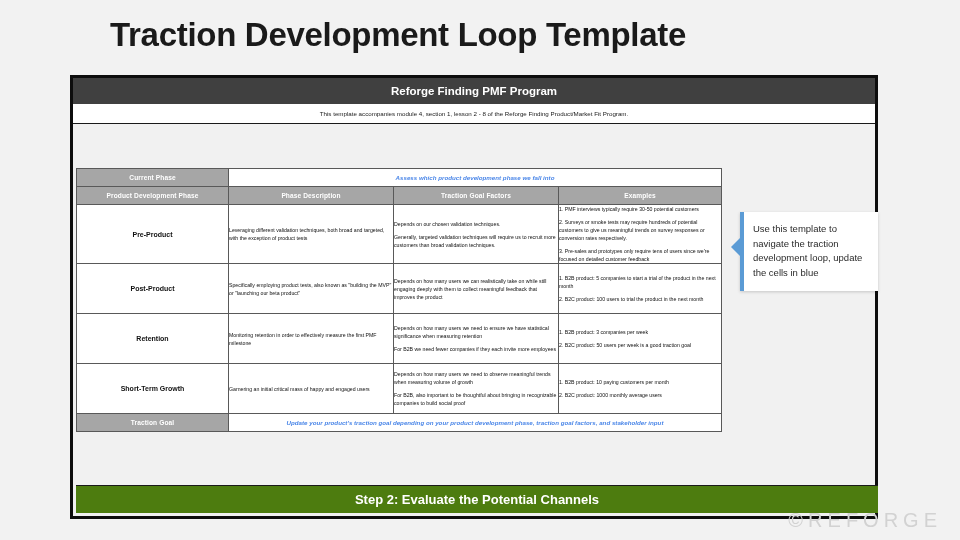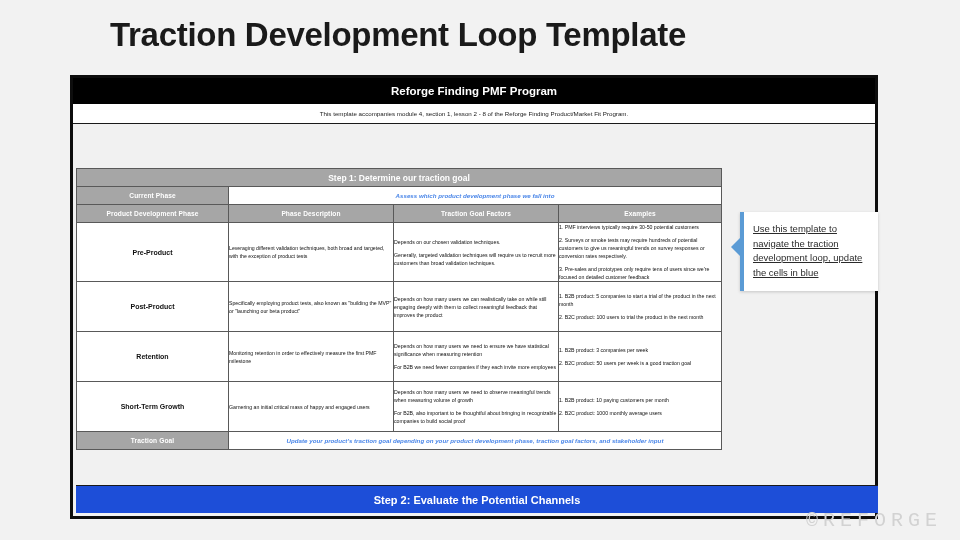--- a/index.html
+++ b/index.html
@@ -43,21 +43,21 @@
   }
 
   .band {
     box-sizing: border-box;
     width: 100%;
     text-align: center;
     color: #ffffff;
     font-weight: bold;
   }
   .band-black {
-    background: #000000;
+    background: #404040;
     height: 26px;
     line-height: 26px;
     font-size: 11.5px;
   }
   .band-blue {
     background: #5b9bd5;
     height: 20px;
     line-height: 20px;
     font-size: 8px;
     border-top: 1px solid #3a3a3a;
@@ -149,24 +149,24 @@
   .row-tall2 td { height: 50px; }
 
   
   .step2-bar {
     position: absolute;
     left: 3px;
     bottom: 3px;
     width: 802px;
     height: 28px;
     line-height: 28px;
-    background: #1d4ed8;
+    background: #4d7c0f;
     color: #ffffff;
     font-weight: bold;
-    font-size: 11px;
+    font-size: 13px;
     text-align: center;
     border-top: 1px solid #1a1a1a;
     box-sizing: border-box;
   }
 
   
   .callout {
     position: absolute;
     left: 740px;
     top: 212px;
@@ -189,33 +189,32 @@
     height: 0;
     border-top: 9px solid transparent;
     border-bottom: 9px solid transparent;
     border-right: 9px solid #5b9bd5;
   }
   .callout-text {
     padding: 10px 10px 10px 9px;
     font-size: 9.5px;
     line-height: 1.55;
     color: #2b2b2b;
-    text-decoration: underline;
   }
 
   
   .watermark {
     position: absolute;
     right: 18px;
     bottom: 8px;
     font-size: 20px;
     letter-spacing: 5px;
     font-weight: normal;
     color: #d2d2d2;
-    font-family: Liberation Mono, monospace;
+    font-family: Liberation Sans, sans-serif;
     white-space: nowrap;
   }
 </style>
 </head>
 <body>
 
 <div class="slide-title">Traction Development Loop Template</div>
 
 <div class="slide-frame">
 
@@ -226,23 +225,20 @@
   <div class="tbl-wrap">
     <table class="grid">
       <colgroup>
         <col style="width:152px">
         <col style="width:165px">
         <col style="width:165px">
         <col style="width:163px">
       </colgroup>
       <tbody>
         <tr>
-          <td colspan="4" class="step-bar">Step 1: Determine our traction goal</td>
-        </tr>
-        <tr>
           <td class="hdr-gray">Current Phase</td>
           <td colspan="3" class="blue-italic">Assess which product development phase we fall into</td>
         </tr>
         <tr>
           <td class="hdr-gray">Product Development Phase</td>
           <td class="hdr-gray">Phase Description</td>
           <td class="hdr-gray">Traction Goal Factors</td>
           <td class="hdr-gray">Examples</td>
         </tr>
 

